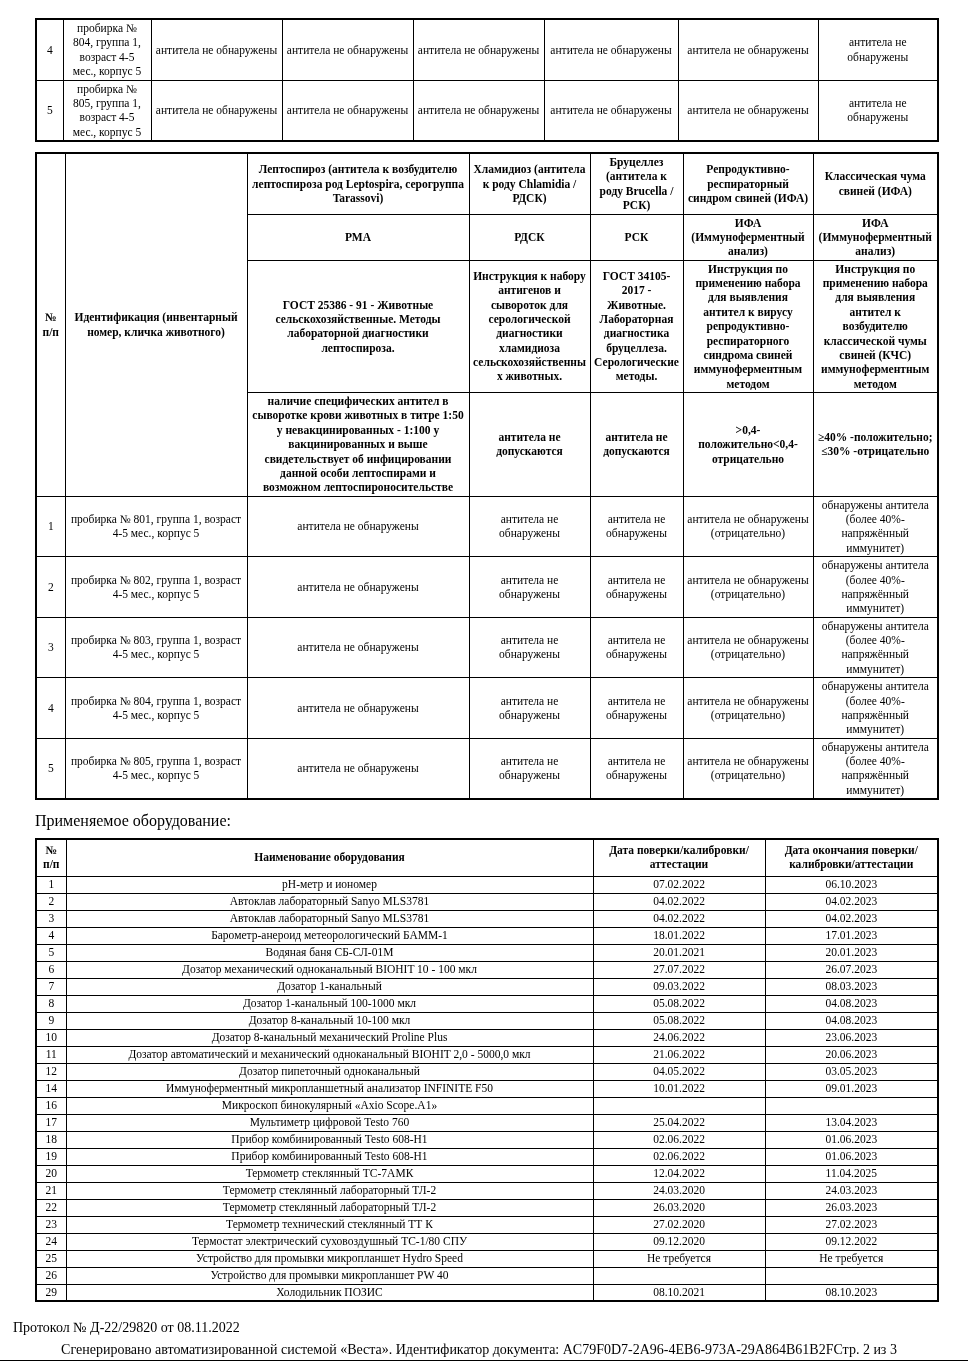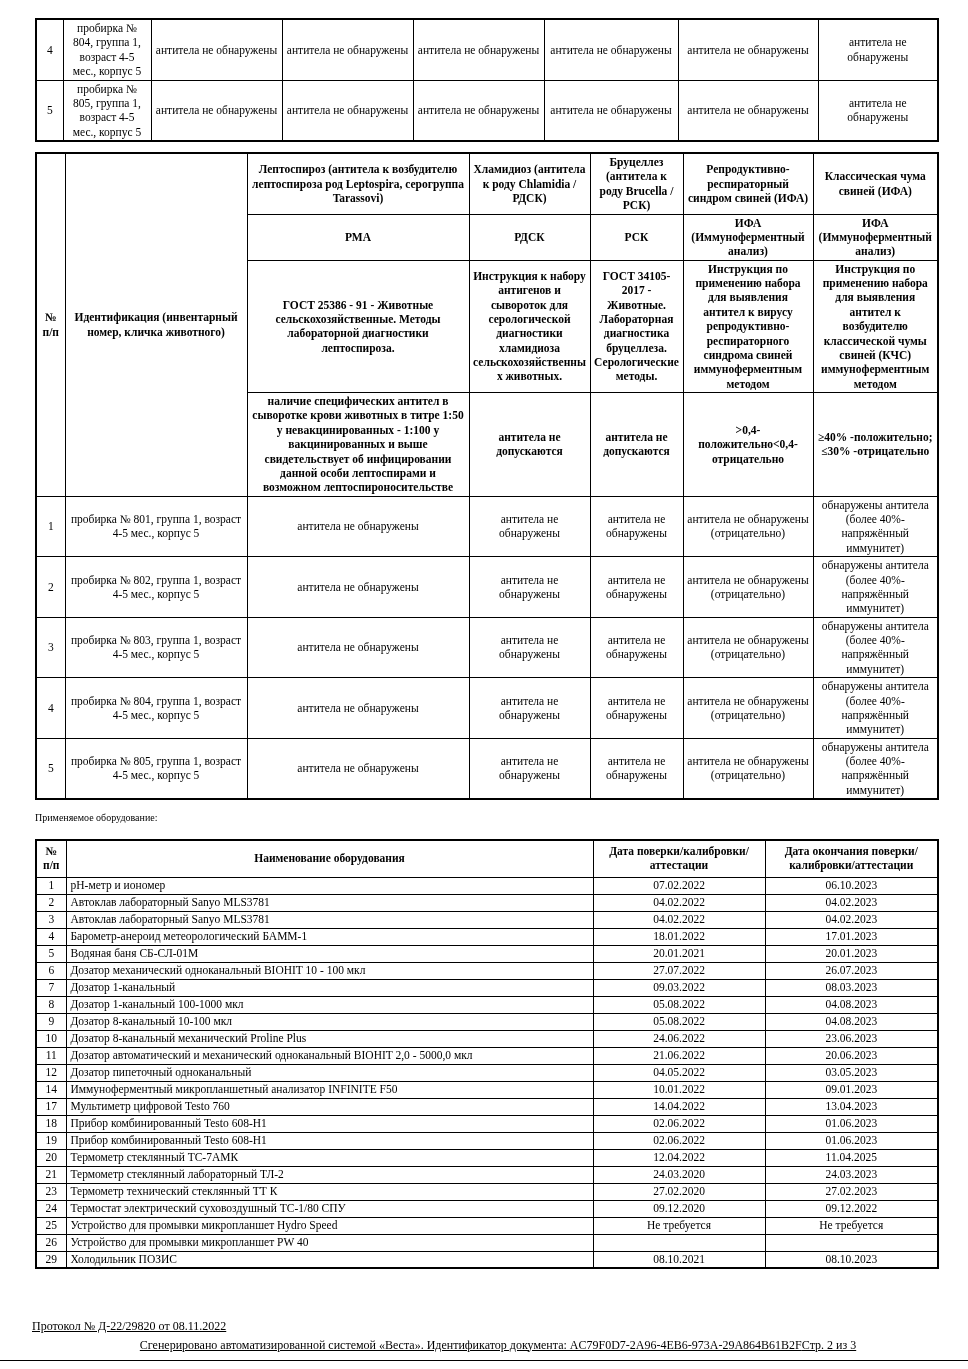--- a/index.html
+++ b/index.html
@@ -17,28 +17,28 @@
   
   #top-table tr{height:59px;}
   
   #main-table .hr1{height:52px;}
   #main-table .hr2{height:45px;}
   #main-table .hr3{height:105px;}
   #main-table .hr4{height:92px;}
   #main-table .drow{height:58px;}
   #main-table th{font-weight:bold;}
   
-  .equip-title{font-size:10px;margin:12px 0 16px 0;}
+  .equip-title{font-size:16px;margin:12px 0 8px 0;}
   #equip-table tr{height:17px;}
   #equip-table tr.hdr{height:37px;}
   #equip-table td{font-size:11.5px;line-height:1.15;padding:0 4px;}
-  #equip-table td.name{text-align:left;margin-left:17px;}
+  #equip-table td.name{text-align:center;margin-left:17px;}
   #equip-table th{font-weight:bold;font-size:11.5px;line-height:1.2;}
   
-  .footer{position:absolute;left:32px;top:1317px;width:932px;font-size:12px;line-height:1.55;text-decoration:underline;}
+  .footer{position:absolute;left:13px;top:1317px;width:932px;font-size:14px;line-height:1.55;}
   .footer-row2{display:flex;justify-content:center;align-items:baseline;}
   .bottom-rule{position:absolute;left:0;top:1360px;width:968px;border-top:1.5px solid #000;}
 </style>
 </head>
 <body>
 
 <div class="page">
 
   <table class="tbl" id="top-table">
     <colgroup>
@@ -276,25 +276,31 @@
 
 
         <tr>
           <td>14</td>
           <td class="name">Иммуноферментный микропланшетный анализатор INFINITE F50</td>
           <td>10.01.2022</td>
           <td>09.01.2023</td>
         </tr>
 
 
+        <tr>
+          <td>16</td>
+          <td class="name">Микроскоп бинокулярный «Axio Scope.A1»</td>
+          <td></td>
+          <td></td>
+        </tr>
 
         <tr>
           <td>17</td>
           <td class="name">Мультиметр цифровой Testo 760</td>
-          <td>14.04.2022</td>
+          <td>25.04.2022</td>
           <td>13.04.2023</td>
         </tr>
 
         <tr>
           <td>18</td>
           <td class="name">Прибор комбинированный Testo 608-H1</td>
           <td>02.06.2022</td>
           <td>01.06.2023</td>
         </tr>
 
@@ -312,20 +318,26 @@
           <td>11.04.2025</td>
         </tr>
 
         <tr>
           <td>21</td>
           <td class="name">Термометр стеклянный лабораторный ТЛ-2</td>
           <td>24.03.2020</td>
           <td>24.03.2023</td>
         </tr>
 
+        <tr>
+          <td>22</td>
+          <td class="name">Термометр стеклянный лабораторный ТЛ-2</td>
+          <td>26.03.2020</td>
+          <td>26.03.2023</td>
+        </tr>
 
         <tr>
           <td>23</td>
           <td class="name">Термометр технический стеклянный ТТ К</td>
           <td>27.02.2020</td>
           <td>27.02.2023</td>
         </tr>
 
         <tr>
           <td>24</td>

